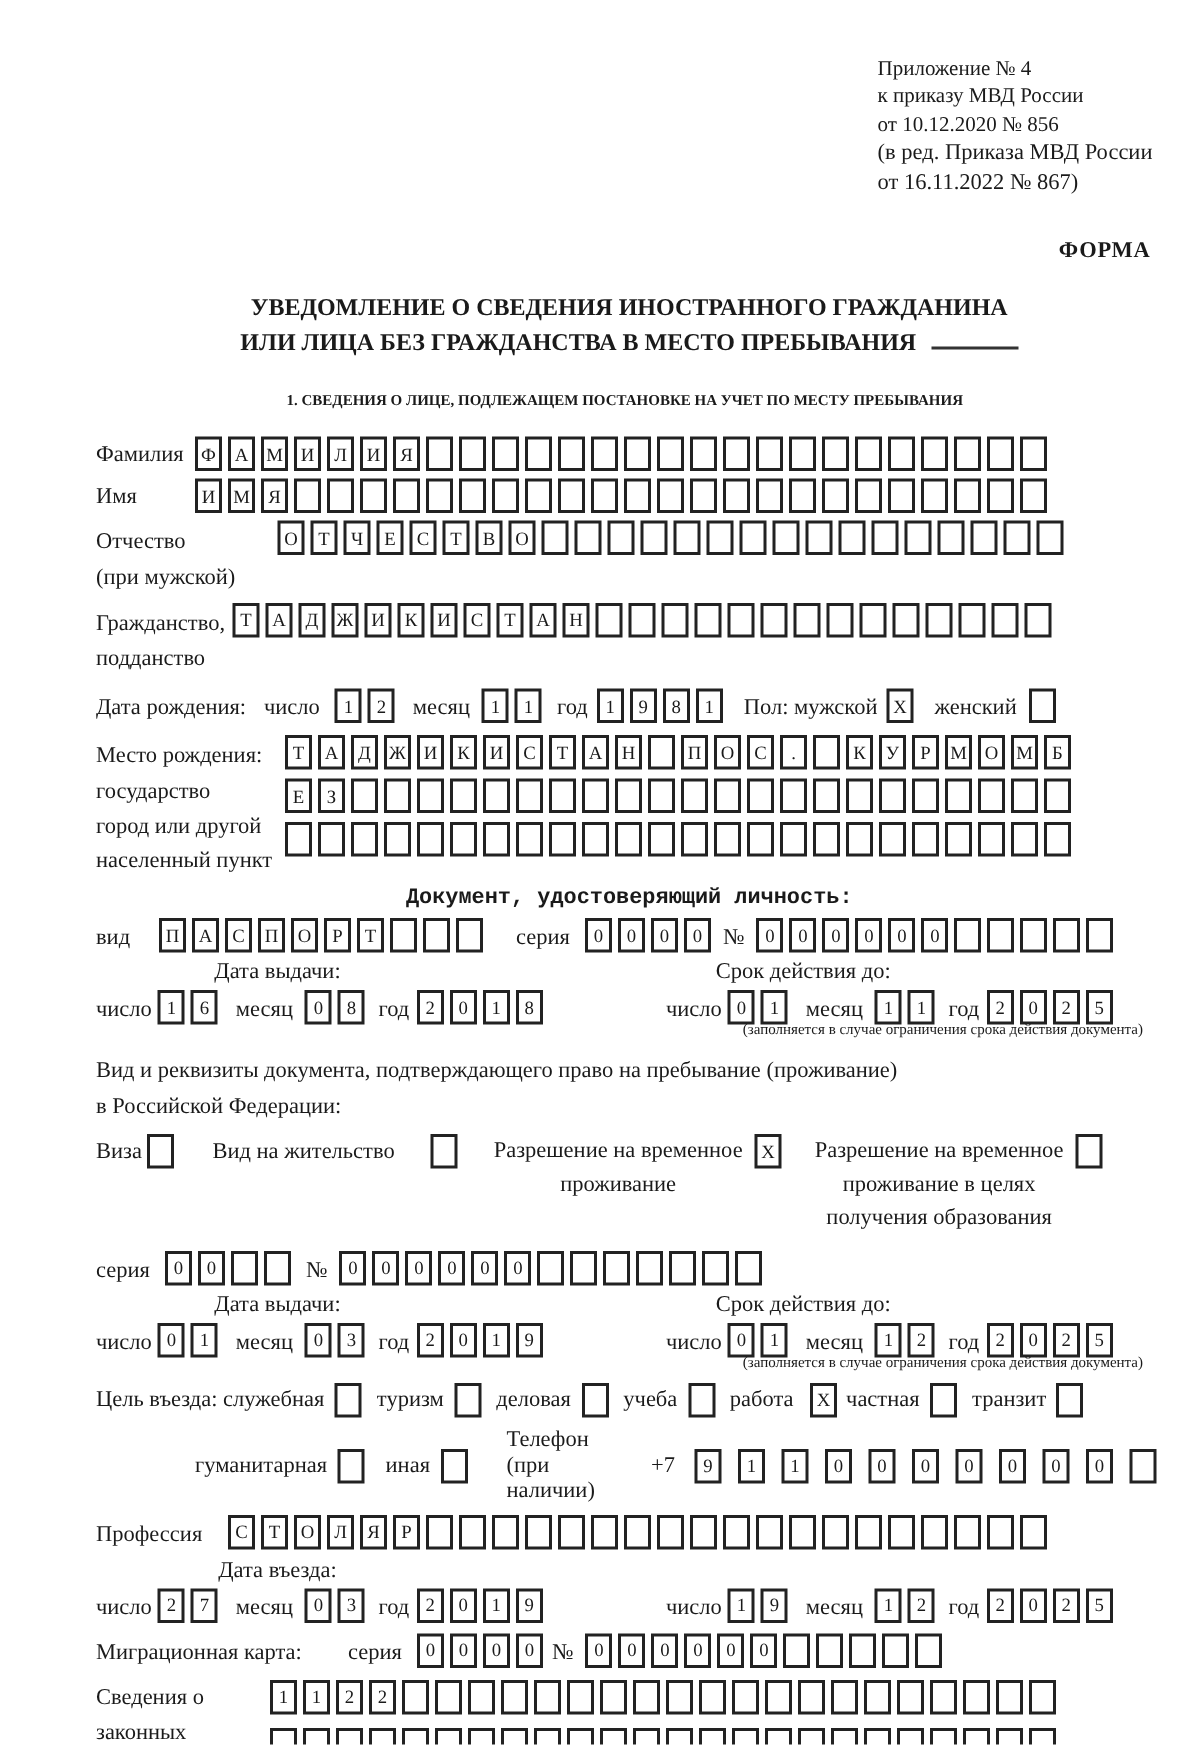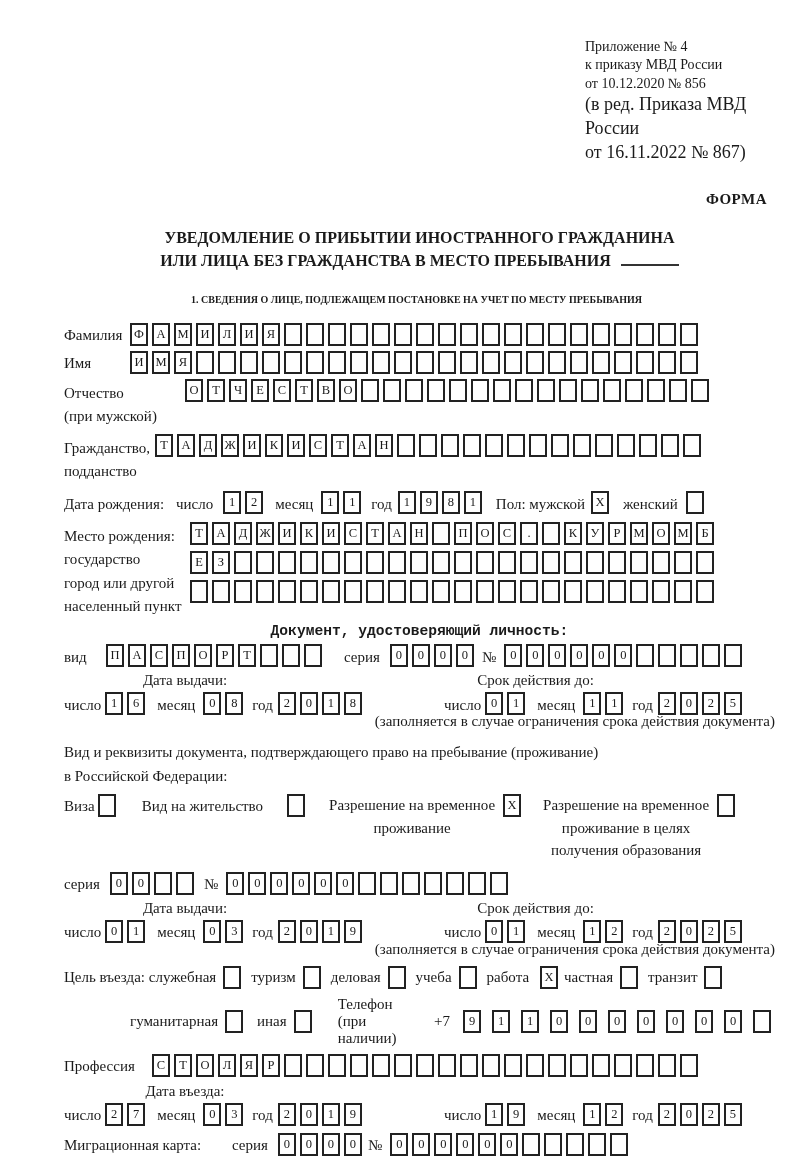--- a/index.html
+++ b/index.html
@@ -5,21 +5,21 @@
   html,body{margin:0;padding:0;background:#fff;}
   body{
     width:800px;height:1163px;overflow:hidden;
     font-family:"Liberation Serif","DejaVu Serif",serif;
     color:#1a1a1a;font-size:15px;
   }
   .page{box-sizing:border-box;width:800px;height:1163px;padding:38px 25px 10px 64px;}
 
   
   .annex{width:190px;margin-left:auto;margin-right:0;line-height:1.32;font-size:14px;}
-  .annex .small{font-size:18px;}
+  .annex .small{font-size:15px;}
   .form-label{text-align:right;font-weight:bold;font-size:15px;margin:26px 8px 18px 0;letter-spacing:.5px;}
 
   
   .title{text-align:center;font-weight:bold;font-size:16px;line-height:1.45;margin-bottom:2px;}
   .title-underline{display:inline-block;width:58px;border-bottom:2px solid #333;height:1px;vertical-align:baseline;margin-left:10px;}
   .section-heading{font-weight:bold;font-size:10px;margin:22px 0 18px -6px;text-align:center;}
 
   .row{display:flex;align-items:flex-start;margin-bottom:5px;}
   .lbl{flex:0 0 auto;line-height:1.25;padding-top:3px;}
   .cells{display:flex;flex:0 0 auto;}
@@ -31,21 +31,21 @@
   }
   .w66{width:66px;}  .w121{width:121px;} .w91{width:91px;} .w126{width:126px;} .w42{width:42px;} .w116{width:116px;}
   .stack{line-height:1.55;}
   .mt2{margin-top:2px;} .gap-s{margin-left:8px;margin-right:8px;}
   .center-head{font-size:15px;}
   .two-col{display:flex;}
   .col-left{flex:0 0 352px;display:flex;align-items:flex-start;}
   .col-right{flex:1 1 auto;display:flex;align-items:flex-start;}
   .head-left{flex:0 0 352px;text-align:center;padding-right:110px;box-sizing:border-box;}
   .head-right{flex:1 1 auto;text-align:center;padding-right:120px;box-sizing:border-box;}
-  .note-right{text-align:right;font-size:15px;margin:-2px 0 8px 0;}
+  .note-right{text-align:right;font-size:10px;margin:-2px 13px 8px 0;}
   .para{margin:10px 0 4px 0;line-height:1.6;}
   .permits{display:flex;align-items:flex-start;margin:6px 0 10px 0;}
   .permit-item{display:flex;align-items:flex-start;}
   .permit-label{text-align:center;line-height:1.5;}
   .cb{margin-left:8px;margin-right:0;}
   .purpose-row{display:flex;align-items:center;margin-bottom:7px;}
   .purpose-row .cell{margin-left:7px;margin-right:0;}
   .rep-block{display:flex;margin-top:6px;}
   .rep-rows .cells{margin-bottom:5px;}
   .phone-cells .cell{margin-right:4px;}
@@ -58,21 +58,21 @@
   <div class="annex">
     <div>Приложение № 4</div>
     <div>к приказу МВД России</div>
     <div>от 10.12.2020 № 856</div>
     <div class="small">(в ред. Приказа МВД России</div>
     <div class="small">от 16.11.2022 № 867)</div>
   </div>
   <div class="form-label">ФОРМА</div>
 
   <div class="title">
-    <div>УВЕДОМЛЕНИЕ О ПРИБЫТИИ ИНОСТРАННОГО ГРАЖДАНИНА</div>
+    <div>УВЕДОМЛЕНИЕ О СВЕДЕНИЯ ИНОСТРАННОГО ГРАЖДАНИНА</div>
     <div>
       <span>ИЛИ ЛИЦА БЕЗ ГРАЖДАНСТВА В МЕСТО ПРЕБЫВАНИЯ</span><span class="title-underline"></span>
     </div>
   </div>
 
   <div class="section-heading">1. СВЕДЕНИЯ О ЛИЦЕ, ПОДЛЕЖАЩЕМ ПОСТАНОВКЕ НА УЧЕТ ПО МЕСТУ ПРЕБЫВАНИЯ</div>
 
   <div class="row">
     <div class="lbl w66">Фамилия</div>
     <div class="cells">

